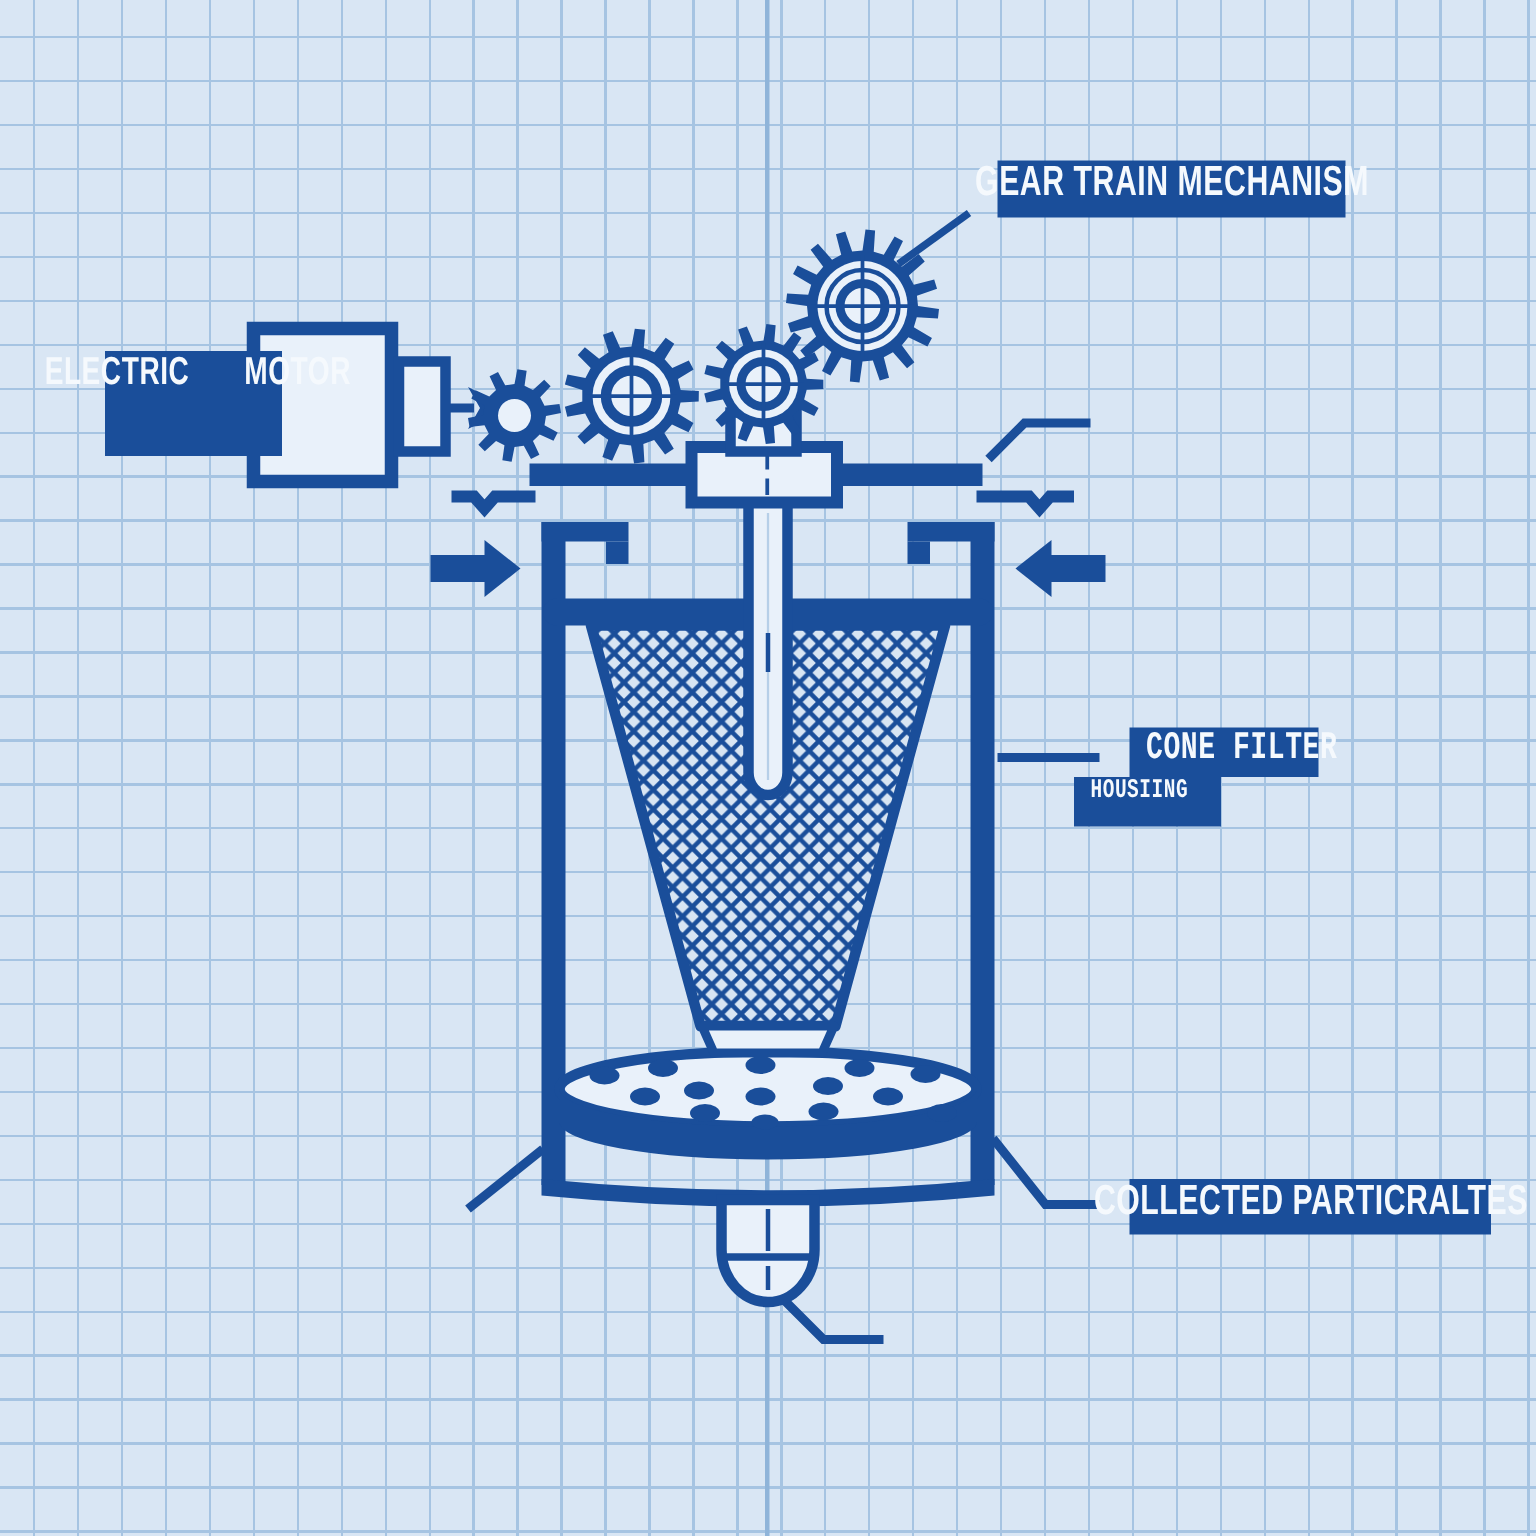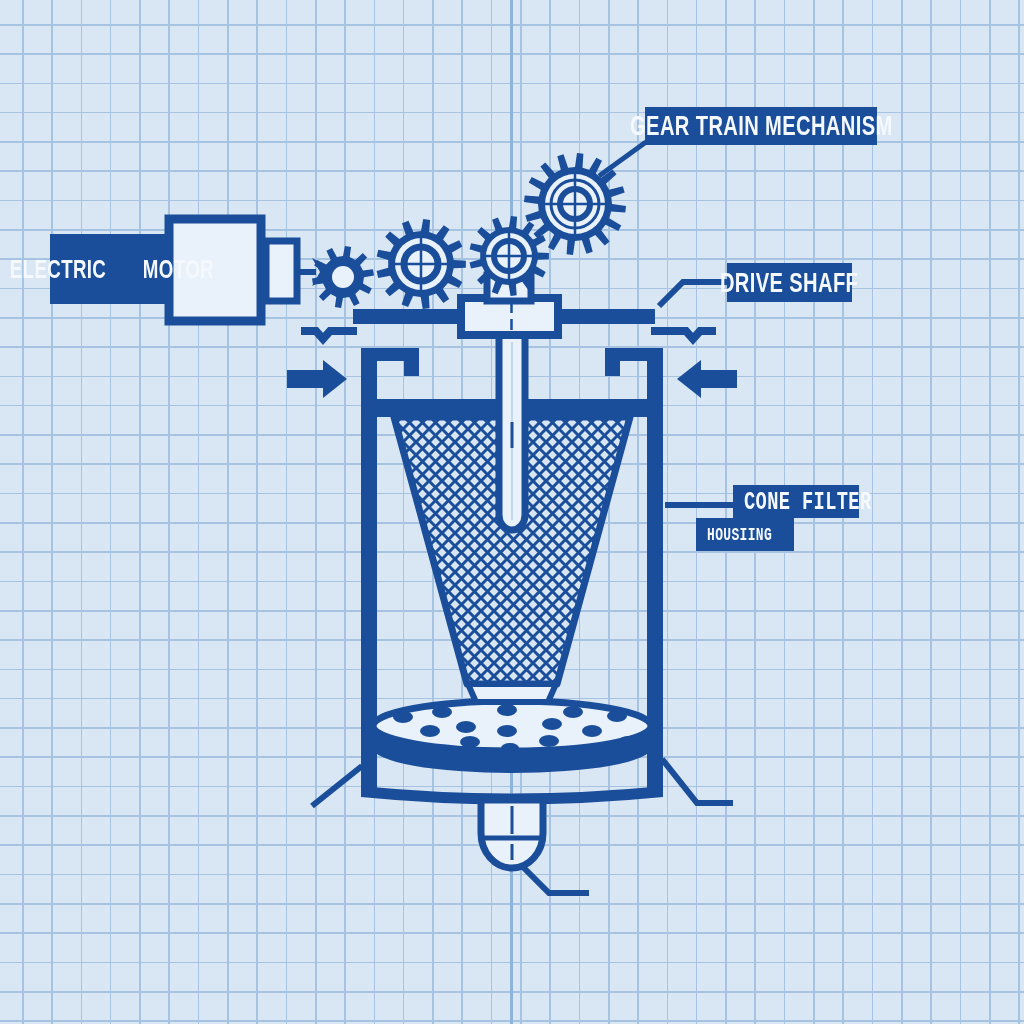--- a/index.html
+++ b/index.html
@@ -12,22 +12,22 @@
       repeating-linear-gradient(to bottom, var(--grid,#a6c4e2) 0 1.6px, transparent 1.6px 29.3px);
     background-position:22px 24px;
   }
   .major-v{position:absolute;top:0;bottom:0;width:3px;background:var(--grid-major,#8fb4d9);}
   svg{position:absolute;left:0;top:0;}
   .fI{fill:var(--ink,#1a4e9a);}
   .fL{fill:var(--fill-light,#e9f1fa);}
   .sI{stroke:var(--ink,#1a4e9a);fill:none;}
   .label{
     position:absolute;background:var(--label-bg,#1a4e9a);color:var(--label-text,#f5f9fd);
-    display:flex;align-items:center;justify-content:center;
-    font-weight:700;line-height:1;white-space:nowrap;
+    display:flex;align-items:flex-start;justify-content:center;
+    font-weight:700;line-height:1;white-space:nowrap;margin-left:20px;
   }
   .label .tx{display:inline-block;transform:scaleX(.72);transform-origin:center;letter-spacing:.5px;}
   .label.left-al{justify-content:flex-start;font-family:Liberation Mono, monospace;}
   .label.left-al .tx{transform-origin:left center;margin-left:11px;}
   .label .stack{display:flex;flex-direction:row;align-items:center;gap:4px;}
 </style>
 </head>
 <body>
 
 <div class="stage">
@@ -164,26 +164,26 @@
     <span class="tx">GEAR TRAIN MECHANISM</span>
   </div>
 
   <div class="label" style="left:50px;top:234px;width:118px;height:70px;font-size:26px">
     <span class="stack">
       <span class="tx">ELECTRIC</span>
       <span class="tx">MOTOR</span>
     </span>
   </div>
 
-  <div class="label" style="left:727px;top:263px;width:125px;height:39px;font-size:28px">
-    <span class="tx">DRIVE SHAFF</span>
-  </div>
 
   <div class="label left-al" style="left:733px;top:485px;width:126px;height:33px;font-size:26px">
     <span class="tx">CONE FILTER</span>
   </div>
   <div class="label left-al" style="left:696px;top:518px;width:98px;height:33px;font-size:18px">
     <span class="tx">HOUSIING</span>
   </div>
 
 
+  <div class="label" style="left:733px;top:786px;width:241px;height:37px;font-size:28px">
+    <span class="tx">COLLECTED PARTICRALTES</span>
+  </div>
 
 </div>
 
 </body></html>

